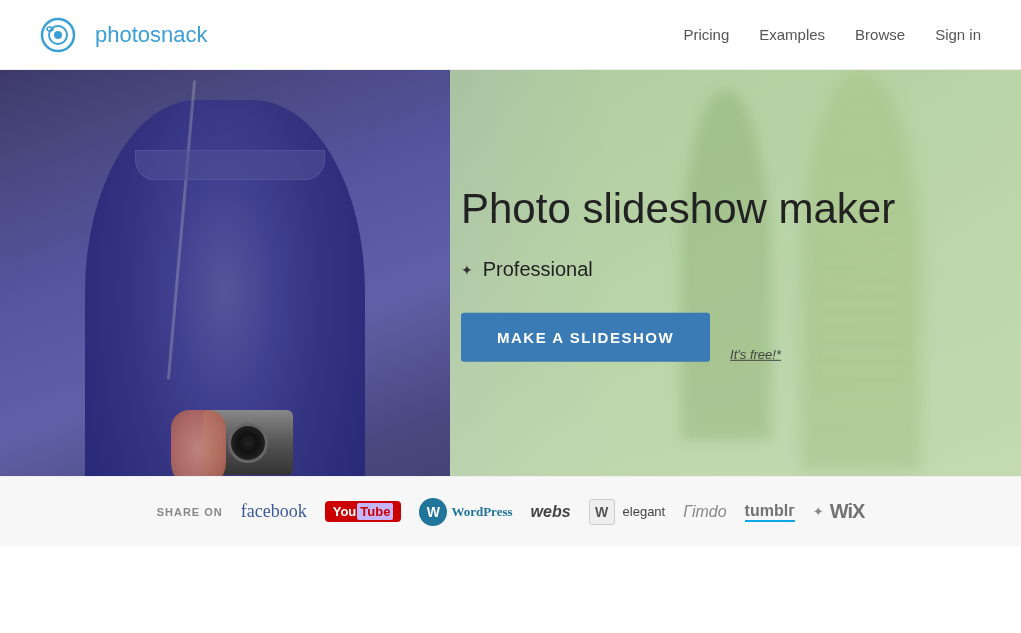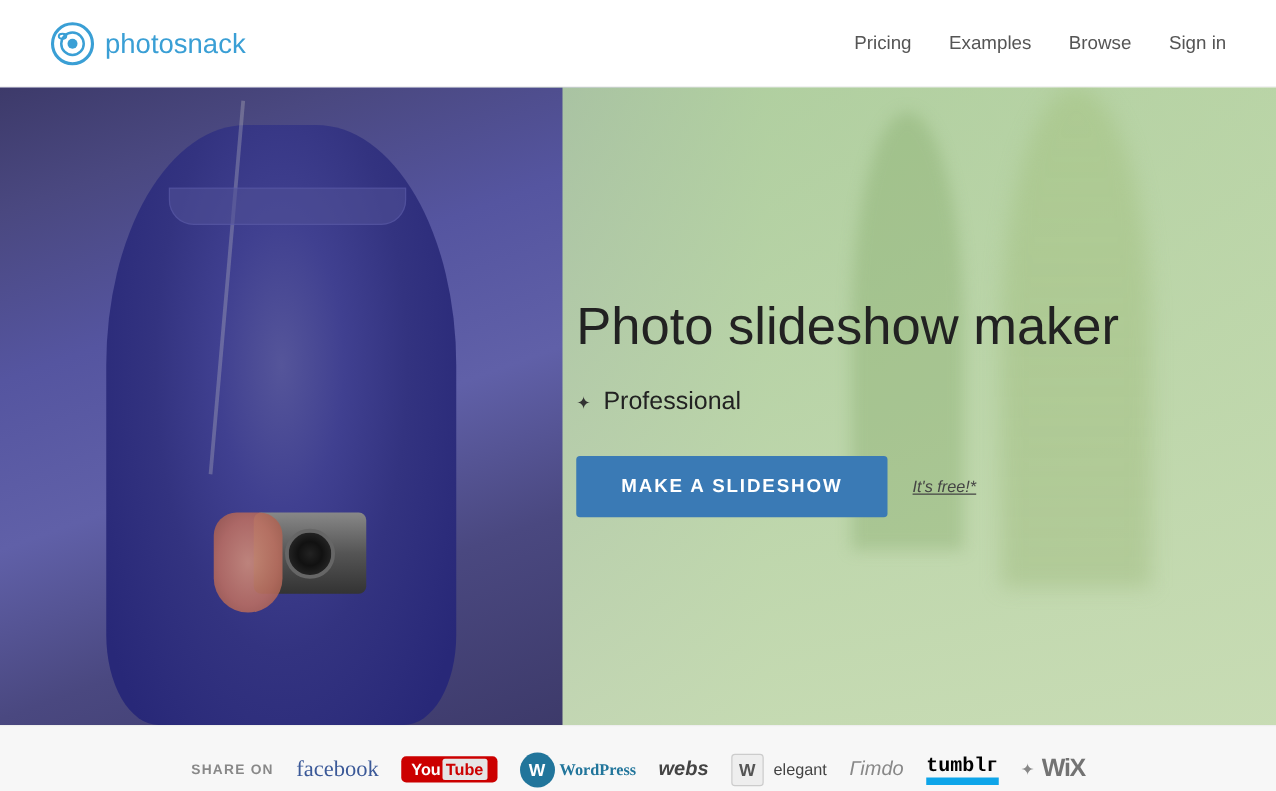--- a/index.html
+++ b/index.html
@@ -11,21 +11,21 @@
       align-items: center;
       justify-content: space-between;
       padding: 0 40px;
       height: 70px;
       background: #fff;
       border-bottom: 1px solid #eee;
     }
     .logo-area {
       display: flex;
       align-items: center;
-      gap: 8px;
+      gap: 19px;
     }
     .logo-icon {
       width: 36px;
       height: 36px;
     }
     .logo-text {
       font-size: 22px;
       color: #4a4a4a;
       font-weight: 300;
     }
@@ -40,21 +40,21 @@
     .nav a {
       text-decoration: none;
       color: #555;
       font-size: 15px;
     }
 
     
     .hero {
       position: relative;
       width: 1021px;
-      height: 510px;
+      height: 406px;
       overflow: hidden;
       background: linear-gradient(to right, #6b6a9a 0%, #7a7ab0 30%, #a8c8a0 60%, #c5d9b5 100%);
     }
     .hero-content {
       position: absolute;
       right: 60px;
       top: 50%;
       transform: translateY(-50%);
       width: 500px;
     }
@@ -77,21 +77,21 @@
       align-items: center;
       gap: 10px;
     }
     .hero-features li::before {
       content: '✦';
       color: #333;
       font-size: 14px;
     }
     .hero-cta-area {
       display: flex;
-      align-items: center;
+      align-items: flex-end;
       gap: 20px;
     }
     .cta-button {
       background: #3a7ab5;
       color: #fff;
       border: none;
       padding: 16px 36px;
       font-size: 15px;
       font-weight: 700;
       letter-spacing: 1.5px;
@@ -302,21 +302,21 @@
 <div class="share-bar">
   <span class="share-label">SHARE ON</span>
 
 
   <div class="platform-item">
     <span class="facebook-text">facebook</span>
   </div>
 
   <div class="platform-item">
     <div style="background:#cc0000; color:#fff; padding:3px 8px; border-radius:4px; font-size:13px; font-weight:700;">
-      <span>You</span><span style="background:#e5e5e5;color:#cc0000;padding:1px 3px;border-radius:2px;margin-left:1px;text-align:right;">Tube</span>
+      <span>You</span><span style="background:#c4b5fd;color:#cc0000;padding:1px 3px;border-radius:2px;margin-left:1px;text-align:right;">Tube</span>
     </div>
   </div>
 
   <div class="platform-item">
     <div style="width:28px;height:28px;background:#21759b;border-radius:50%;display:flex;align-items:center;justify-content:center;">
       <span style="color:#fff;font-size:14px;font-weight:900;">W</span>
     </div>
     <span class="wp-logo">WordPress</span>
   </div>
 
@@ -329,20 +329,20 @@
       <span style="font-size:14px;color:#555;font-weight:900;">W</span>
     </div>
     <span class="weebly-text">elegant</span>
   </div>
 
   <div class="platform-item">
     <span style="font-size:16px;color:#888;font-style:italic;font-weight:300;">Гimdo</span>
   </div>
 
   <div class="platform-item">
-    <span style="font-size:16px;color:#000000;font-weight:700;font-family:Liberation Mono, monospace;border-bottom:6px solid #0ea5e9;">tumblᴦ</span>
+    <span style="font-size:16px;color:#737373;font-weight:700;font-family:Liberation Sans, sans-serif;border-bottom:2px solid #0ea5e9;">tumblᴦ</span>
   </div>
 
   <div class="platform-item">
     <span style="font-size:13px;color:#888;margin-right:2px;">✦</span>
     <span class="wix-text">WiX</span>
   </div>
 </div>
 
 </body></html>

